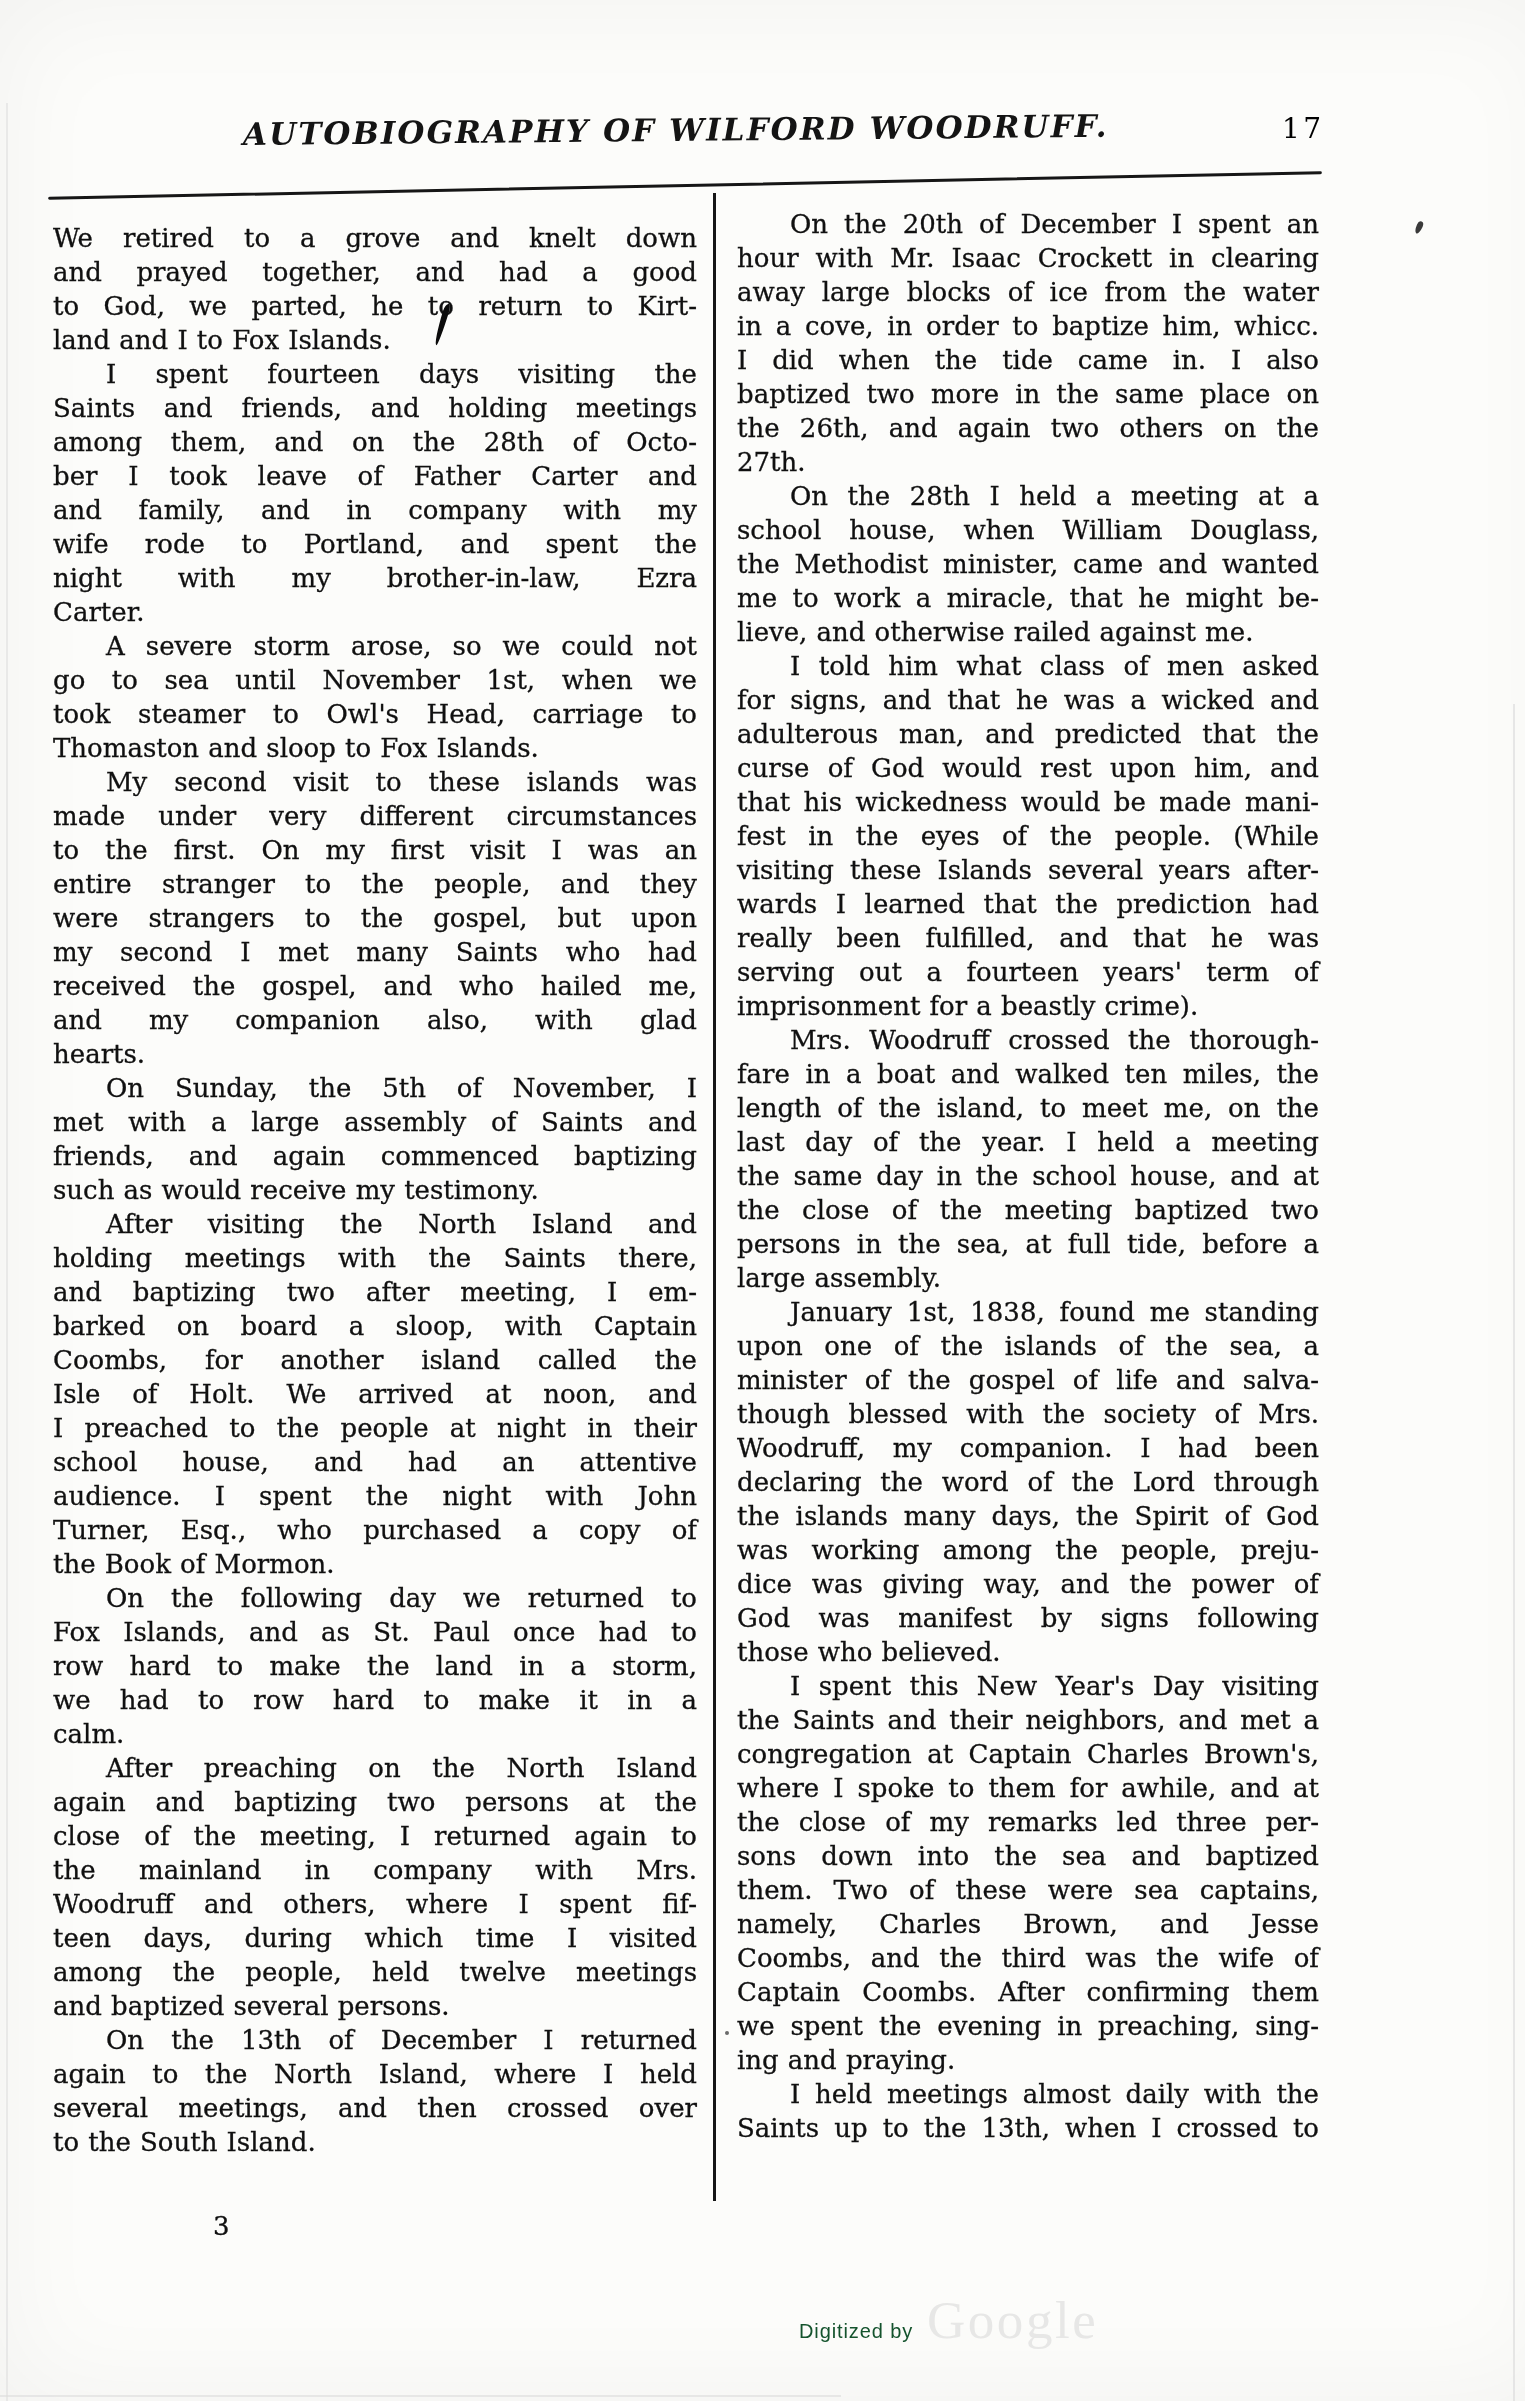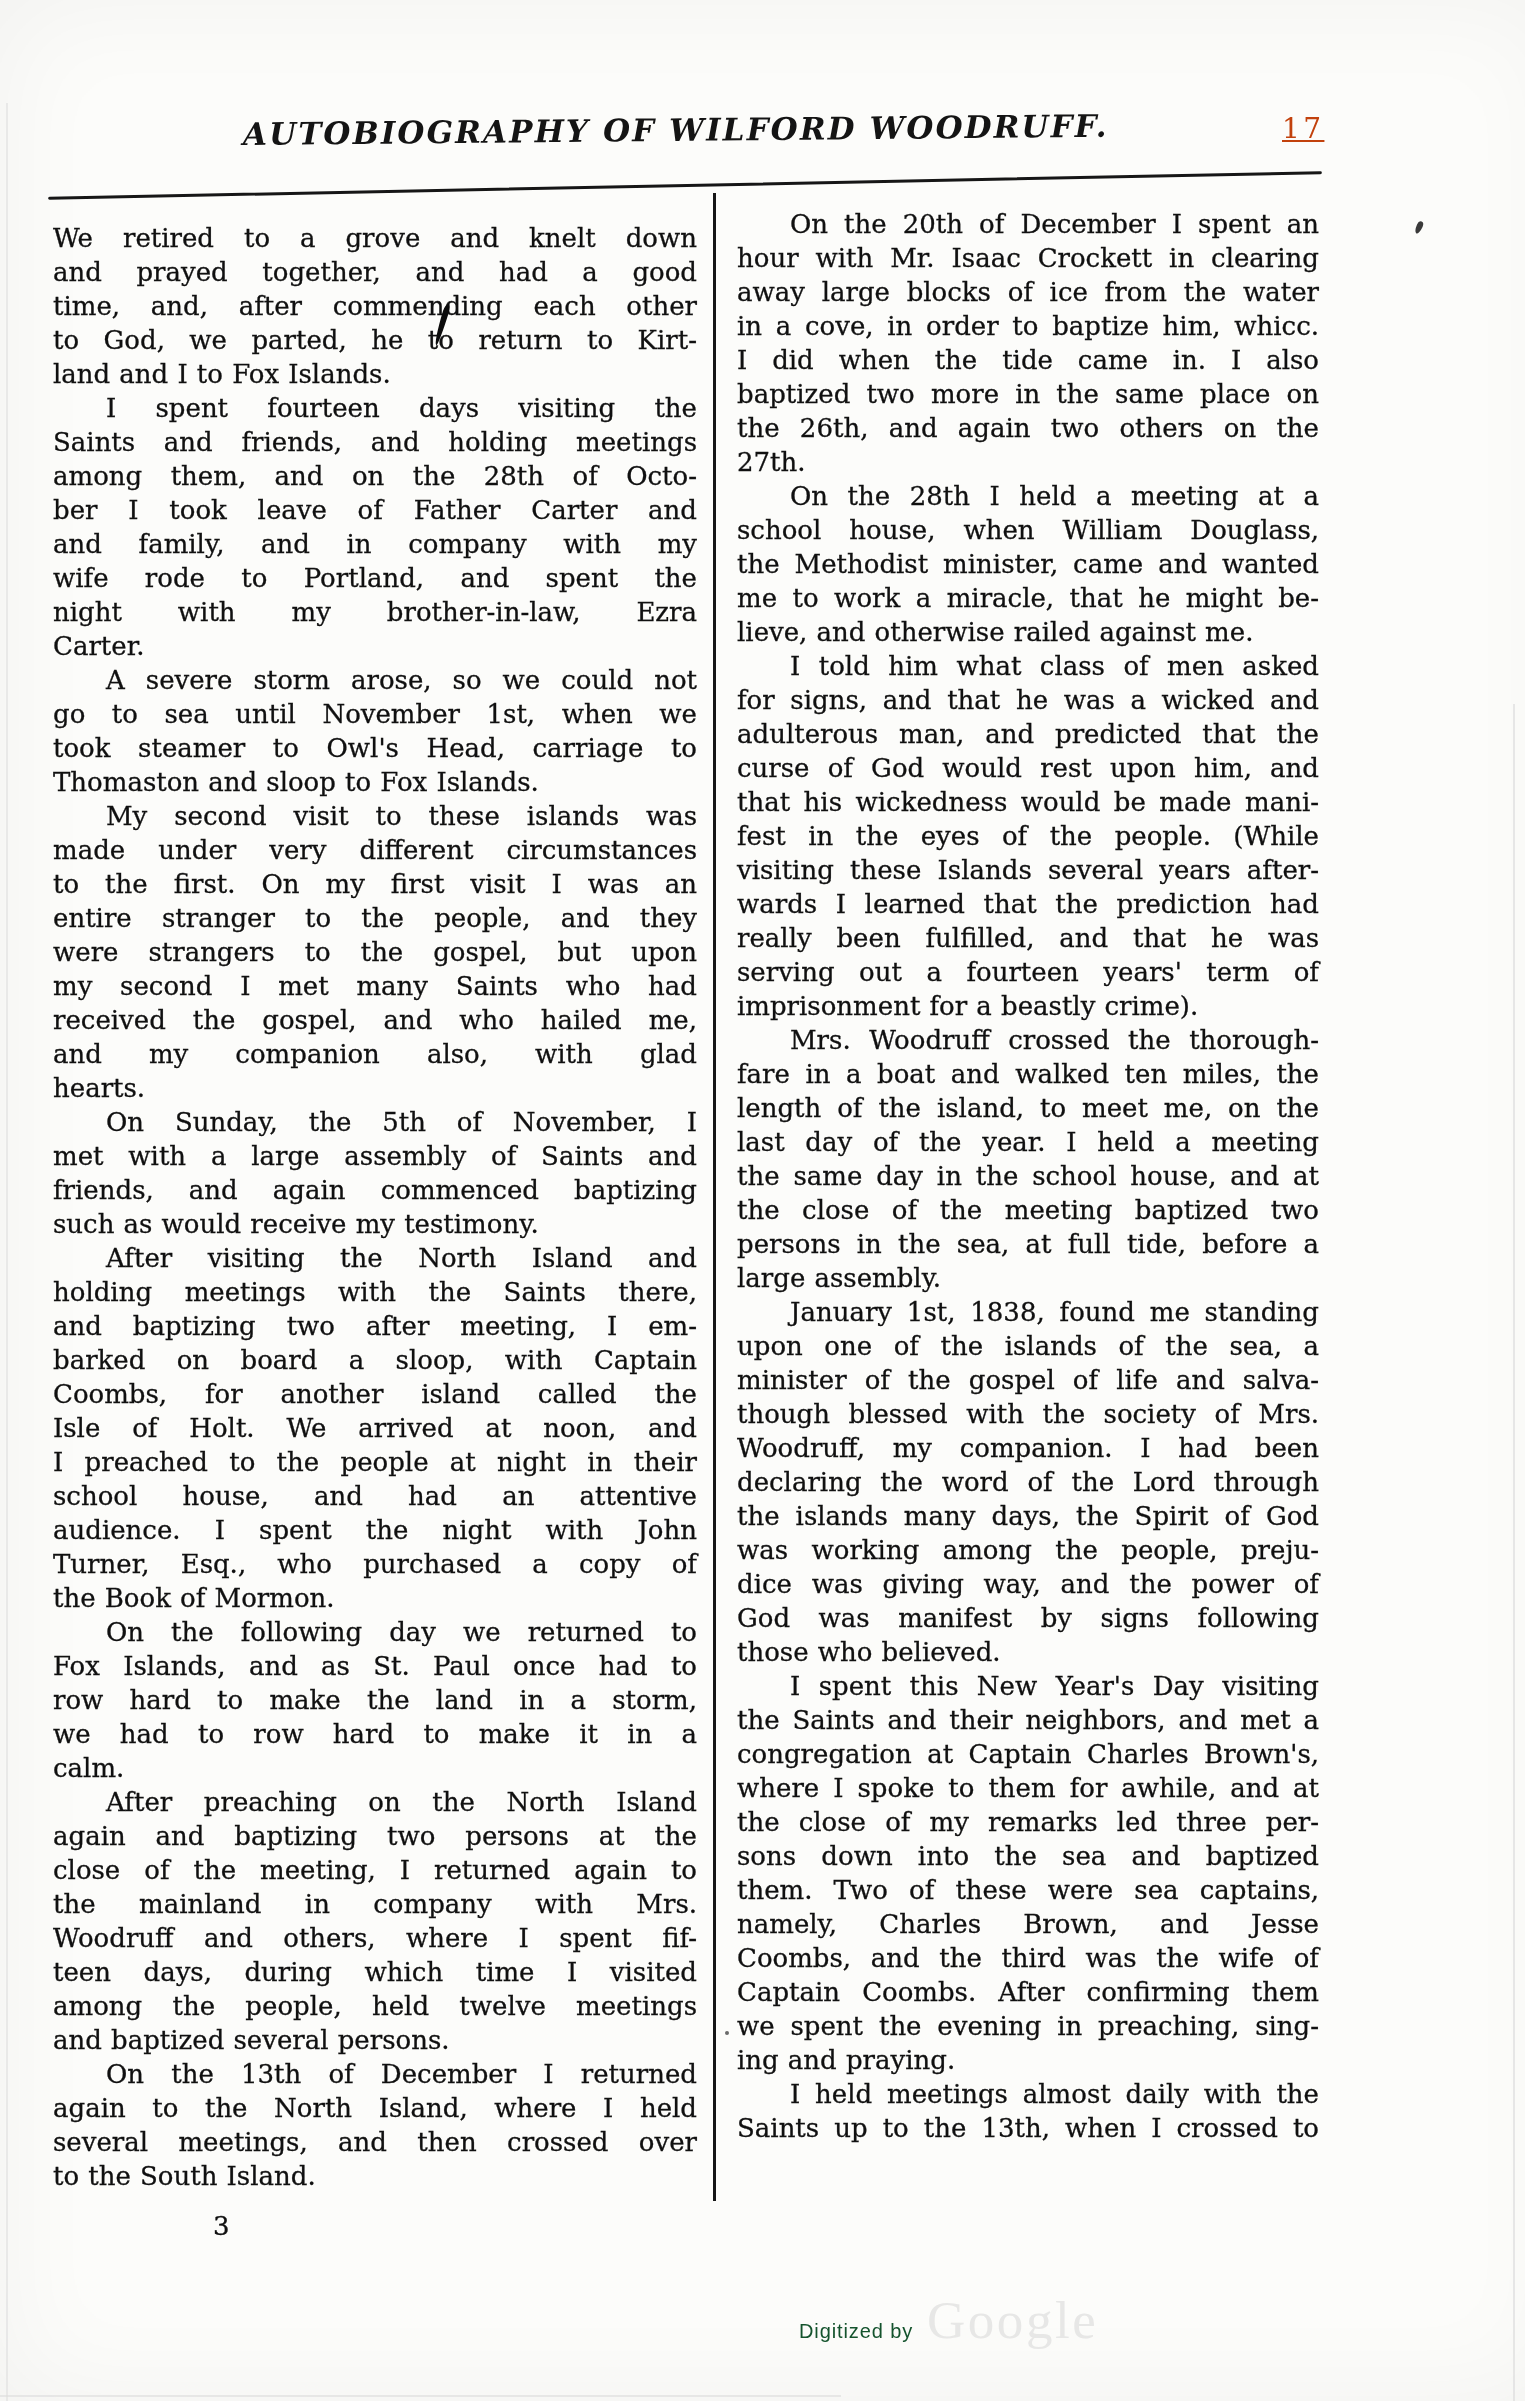--- a/index.html
+++ b/index.html
@@ -18,21 +18,21 @@
 
   
   .running-title {
     position:absolute; left:243px; top:112px; width:841px;
     text-align:center; font-style:italic; font-weight:bold;
     font-size:31px; letter-spacing:2.1px; white-space:nowrap;
     transform:rotate(-0.55deg); color:#141414;
   }
   .page-number {
     position:absolute; left:1282px; top:112px;
-    font-size:28px; letter-spacing:3.4px; color:#c2410c;text-decoration:underline;
+    font-size:28px; letter-spacing:3.4px; color:#000000;
   }
   .header-rule {
     position:absolute; left:48px; top:184px; width:1274px; height:3.4px;
     background:#161616; transform:rotate(-1.15deg); border-radius:1.7px;
   }
   .column-divider {
     position:absolute; left:713px; top:193px; width:2.6px; height:2008px;
     background:#161616;
   }
 
@@ -86,21 +86,20 @@
 
   <div class="running-title">AUTOBIOGRAPHY OF WILFORD WOODRUFF.</div>
   <div class="page-number">17</div>
   <div class="header-rule"></div>
 
   <div class="column-divider"></div>
 
   <div class="col col-left">
       <div class="line">We retired to a grove and knelt down</div>
       <div class="line">and prayed together, and had a good</div>
-      <div class="line">time, and, after commending each other</div>
       <div class="line">to God, we parted, he to return to Kirt-</div>
       <div class="line end">land and I to Fox Islands.</div>
       <div class="line ind">I spent fourteen days visiting the</div>
       <div class="line">Saints and friends, and holding meetings</div>
       <div class="line">among them, and on the 28th of Octo-</div>
       <div class="line">ber I took leave of Father Carter and</div>
       <div class="line">and family, and in company with my</div>
       <div class="line">wife rode to Portland, and spent the</div>
       <div class="line">night with my brother-in-law, Ezra</div>
       <div class="line end">Carter.</div>

